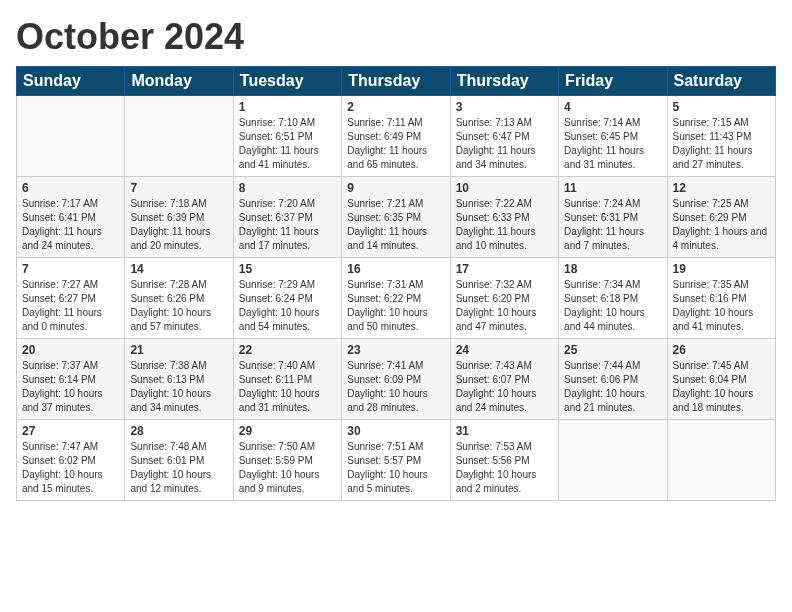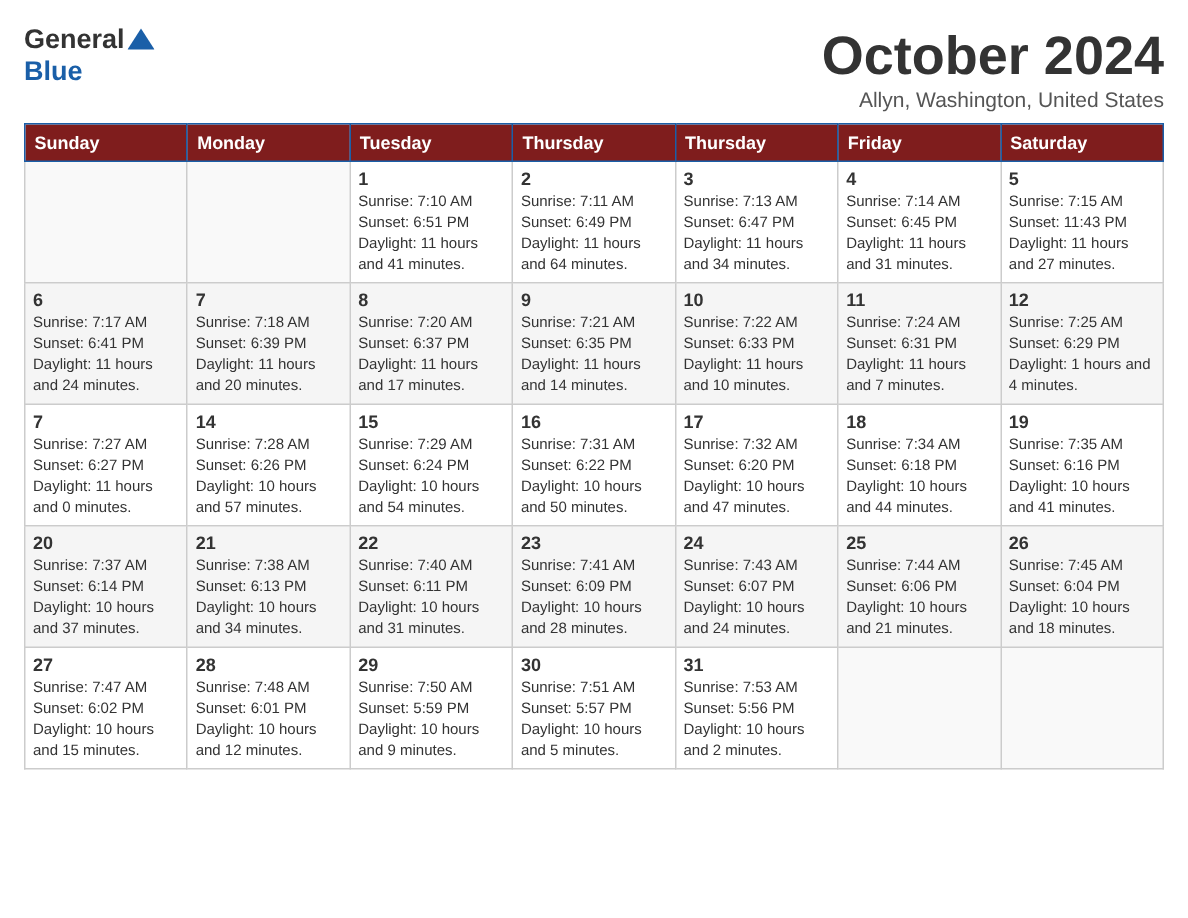--- a/index.html
+++ b/index.html
@@ -46,25 +46,25 @@
     .location {
       font-size: 14px;
       color: #555;
     }
     .calendar {
       width: 100%;
       border-collapse: collapse;
       font-size: 11px;
     }
     .calendar th {
-      background: #7f1d1d;
+      background: #0c4a6e;
       color: #fff;
       text-align: left;
       padding: 5px 6px;
-      font-size: 12px;
+      font-size: 16px;
       border: 1px solid #1a5fa8;
     }
     .calendar td {
       border: 1px solid #ccc;
       vertical-align: top;
       padding: 4px 5px;
       width: calc(100%/7);
       min-height: 80px;
       color: #333;
       background: #fff;
@@ -84,32 +84,22 @@
       color: #333;
     }
     .empty-cell {
       background: #f9f9f9 !important;
     }
   </style>
 </head>
 <body>
 
 <div class="header">
-  <div class="logo">
-    <div class="logo-row">
-      <span class="logo-general">General</span>
-      <svg width="18" height="18" viewBox="0 0 18 18" style="margin-left:2px;margin-top:-2px;">
-        <polygon points="9,2 18,16 0,16" fill="#1a5fa8"></polygon>
-      </svg>
-    </div>
-    <span class="logo-blue">Blue</span>
-  </div>
   <div class="title-block">
     <div class="month-title">October 2024</div>
-    <div class="location">Allyn, Washington, United States</div>
   </div>
 </div>
 
 <table class="calendar">
   <thead>
     <tr>
     <th>Sunday</th>
         <th>Monday</th>
         <th>Tuesday</th>
         <th>Thursday</th>
@@ -128,21 +118,21 @@
             <div>Sunrise: 7:10 AM</div>
             <div>Sunset: 6:51 PM</div>
             <div>Daylight: 11 hours and 41 minutes.</div>
           </div>
         </td>
         <td>
           <span class="day-num">2</span>
           <div class="day-info">
             <div>Sunrise: 7:11 AM</div>
             <div>Sunset: 6:49 PM</div>
-            <div>Daylight: 11 hours and 64 minutes.</div>
+            <div>Daylight: 11 hours and 65 minutes.</div>
           </div>
         </td>
         <td>
           <span class="day-num">3</span>
           <div class="day-info">
             <div>Sunrise: 7:13 AM</div>
             <div>Sunset: 6:47 PM</div>
             <div>Daylight: 11 hours and 34 minutes.</div>
           </div>
         </td>

